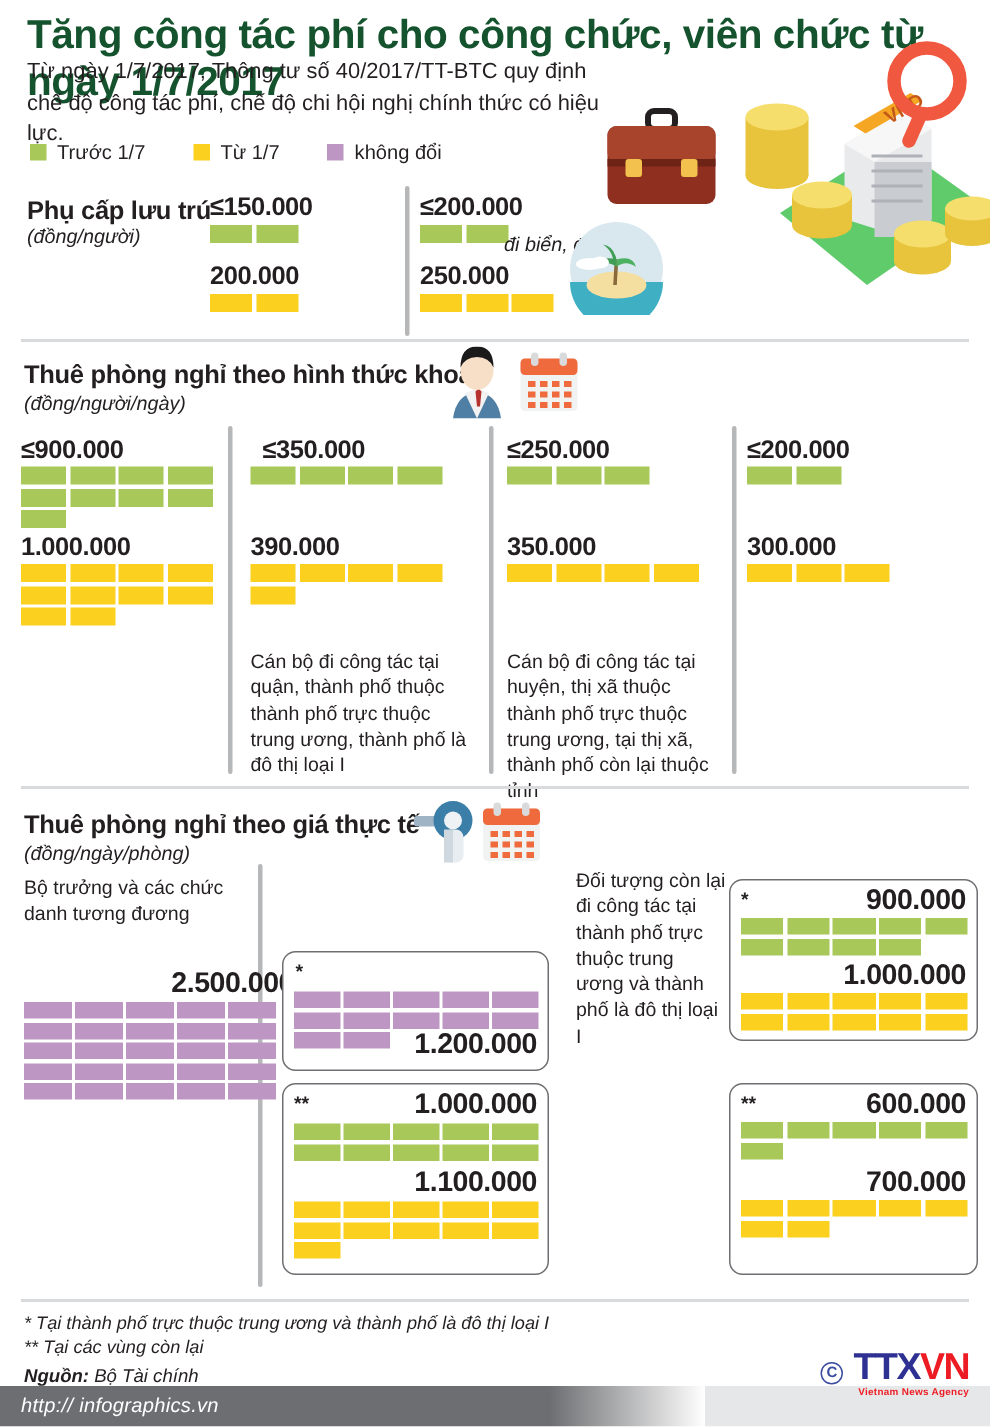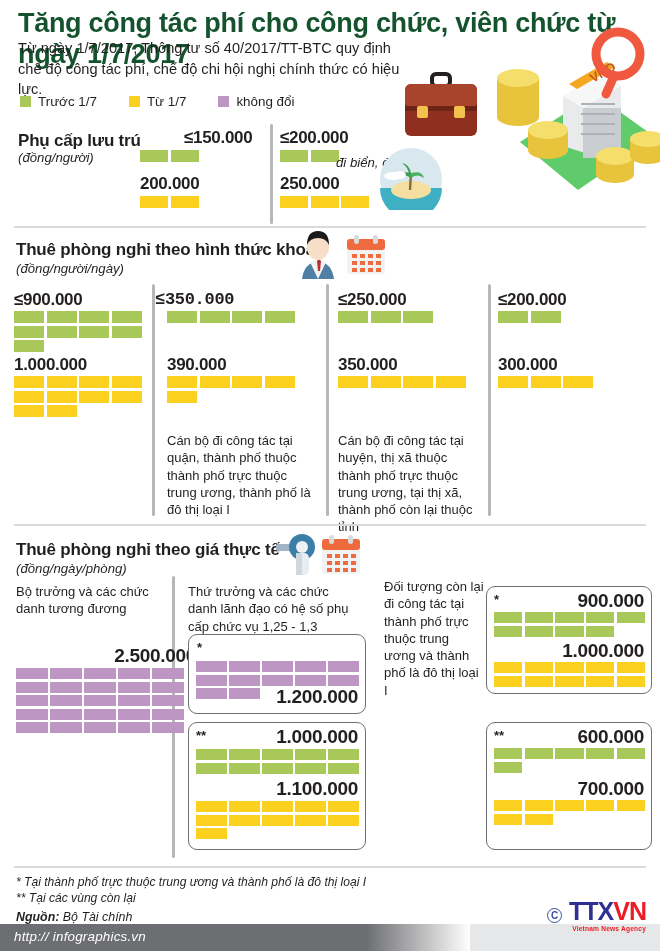--- a/index.html
+++ b/index.html
@@ -136,21 +136,21 @@
     </div>
     <div class="lg-item">
       <span class="lg-sw" style="background:#bd96c4"></span>
       <span class="lg-tx">không đổi</span>
     </div>
   </div>
 
   <div class="sec-title" style="left:18px; top:131px;">Phụ cấp lưu trú</div>
   <div class="sec-unit" style="left:18px; top:150px;">(đồng/người)</div>
 
-  <div class="val" style="left:140px; top:128px;margin-left:44px;">≤150.000</div>
+  <div class="val" style="left:140px; top:128px;">≤150.000</div>
   <div class="bars" style="left: 140px; top: 150px; width: 120px; gap: 2.5px; align-content: flex-start;">
       <div class="blk" style="width: 28.125px; height: 12px; background: rgb(168, 200, 90);"></div>
       <div class="blk" style="width: 28.125px; height: 12px; background: rgb(168, 200, 90);"></div>
     </div>
 
   <div class="val" style="left:140px; top:174px;">200.000</div>
   <div class="bars" style="left: 140px; top: 196px; width: 120px; gap: 2.5px; align-content: flex-start;">
       <div class="blk" style="width: 28.125px; height: 12px; background: rgb(251, 208, 30);"></div>
       <div class="blk" style="width: 28.125px; height: 12px; background: rgb(251, 208, 30);"></div>
     </div>
@@ -240,21 +240,21 @@
       <div class="blk" style="width: 30.125px; height: 12px; background: rgb(251, 208, 30);"></div>
       <div class="blk" style="width: 30.125px; height: 12px; background: rgb(251, 208, 30);"></div>
       <div class="blk" style="width: 30.125px; height: 12px; background: rgb(251, 208, 30);"></div>
       <div class="blk" style="width: 30.125px; height: 12px; background: rgb(251, 208, 30);"></div>
       <div class="blk" style="width: 30.125px; height: 12px; background: rgb(251, 208, 30);"></div>
       <div class="blk" style="width: 30.125px; height: 12px; background: rgb(251, 208, 30);"></div>
       <div class="blk" style="width: 30.125px; height: 12px; background: rgb(251, 208, 30);"></div>
       <div class="blk" style="width: 30.125px; height: 12px; background: rgb(251, 208, 30);"></div>
     </div>
 
-  <div class="val" style="left:155px; top:290px;font-family:Liberation Mono, monospace;">≤350.000</div>
+  <div class="val" style="left:175px; top:290px;">≤350.000</div>
   <div class="bars" style="left: 167px; top: 311px; width: 128px; gap: 2.5px; align-content: flex-start;">
       <div class="blk" style="width: 30.125px; height: 12px; background: rgb(168, 200, 90);"></div>
       <div class="blk" style="width: 30.125px; height: 12px; background: rgb(168, 200, 90);"></div>
       <div class="blk" style="width: 30.125px; height: 12px; background: rgb(168, 200, 90);"></div>
       <div class="blk" style="width: 30.125px; height: 12px; background: rgb(168, 200, 90);"></div>
     </div>
   <div class="val" style="left:167px; top:355px;">390.000</div>
   <div class="bars" style="left: 167px; top: 376px; width: 128px; gap: 2.5px; align-content: flex-start;">
       <div class="blk" style="width: 30.125px; height: 12px; background: rgb(251, 208, 30);"></div>
       <div class="blk" style="width: 30.125px; height: 12px; background: rgb(251, 208, 30);"></div>
@@ -350,21 +350,20 @@
       <div class="blk" style="width: 31.6px; height: 11px; background: rgb(189, 150, 196);"></div>
       <div class="blk" style="width: 31.6px; height: 11px; background: rgb(189, 150, 196);"></div>
       <div class="blk" style="width: 31.6px; height: 11px; background: rgb(189, 150, 196);"></div>
       <div class="blk" style="width: 31.6px; height: 11px; background: rgb(189, 150, 196);"></div>
       <div class="blk" style="width: 31.6px; height: 11px; background: rgb(189, 150, 196);"></div>
       <div class="blk" style="width: 31.6px; height: 11px; background: rgb(189, 150, 196);"></div>
       <div class="blk" style="width: 31.6px; height: 11px; background: rgb(189, 150, 196);"></div>
       <div class="blk" style="width: 31.6px; height: 11px; background: rgb(189, 150, 196);"></div>
     </div>
 
-  <div class="desc" style="left:188px; top:583px; width:165px;">Thứ trưởng và các chức danh lãnh đạo có hệ số phụ cấp chức vụ 1,25 - 1,3</div>
 
   <div class="card" style="left:188px; top:634px; width:178px; height:80px;"></div>
   <div class="star" style="left:197px; top:640px;">*</div>
   <div class="val val-lg" style="left:196px; top:638px; width:162px; text-align:right;margin-top:48px;">1.200.000</div>
   <div class="bars" style="left: 196px; top: 661px; width: 163px; gap: 2.5px; align-content: flex-start;">
       <div class="blk" style="width: 30.6px; height: 11px; background: rgb(189, 150, 196);"></div>
       <div class="blk" style="width: 30.6px; height: 11px; background: rgb(189, 150, 196);"></div>
       <div class="blk" style="width: 30.6px; height: 11px; background: rgb(189, 150, 196);"></div>
       <div class="blk" style="width: 30.6px; height: 11px; background: rgb(189, 150, 196);"></div>
       <div class="blk" style="width: 30.6px; height: 11px; background: rgb(189, 150, 196);"></div>

